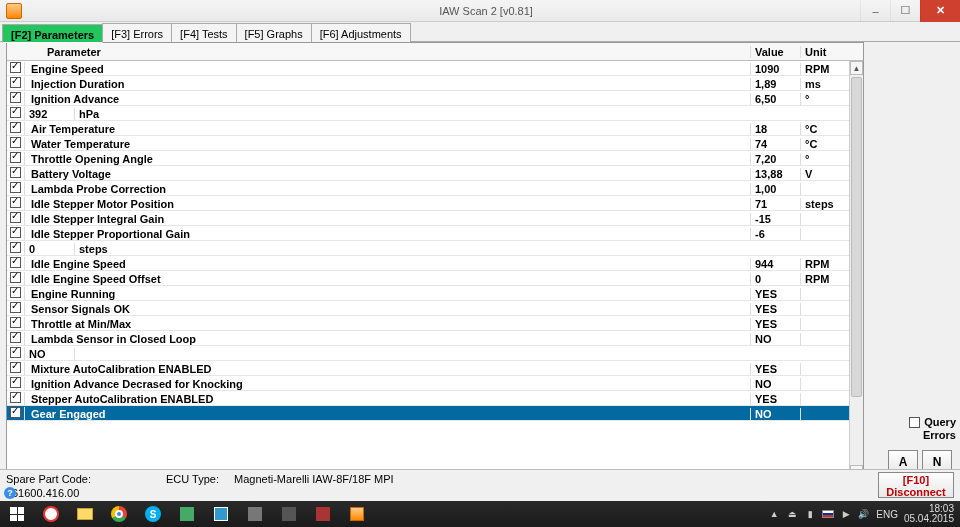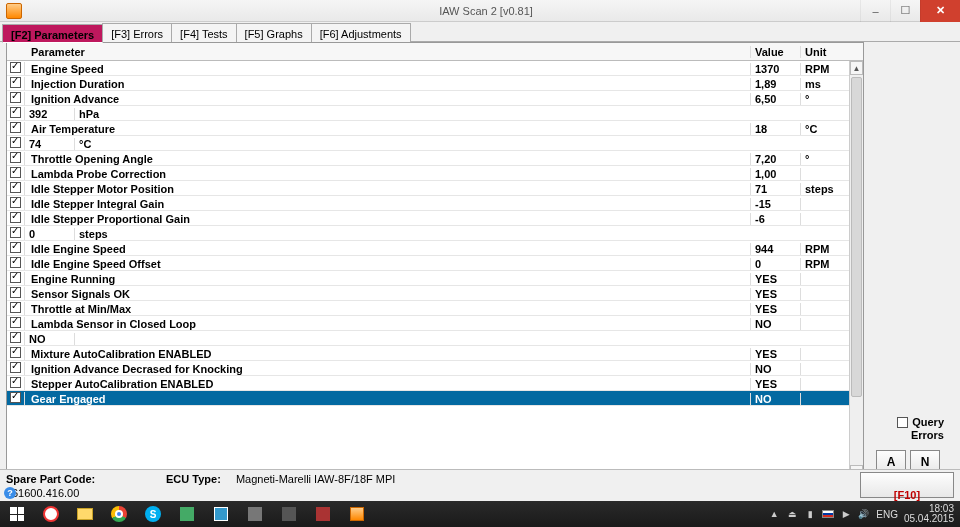--- a/index.html
+++ b/index.html
@@ -68,21 +68,21 @@
     border-bottom: none;
     margin-right: -1px;
     background: #f4f4f4;
     font-size: 11px;
     color: #000;
     line-height: 16px;
     position: relative;
     top: 1px;
   }
   .tab.active {
-    background: #be185d;
+    background: #22c55e;
     font-weight: bold;
     top: 2px;
     z-index: 2;
     border-bottom: 1px solid #fff;
   }
 
   
   .client {
     position: absolute;
     left: 0; right: 0;
@@ -114,21 +114,21 @@
     font-weight: bold;
     color: #000;
     background: #f7f7f7;
   }
   .col-check { width: 18px; text-align: center; flex-shrink: 0; border-right: 1px solid #ddd; }
   .col-param { flex: 1; padding-left: 6px; border-right: 1px solid #ddd; overflow: hidden; white-space: nowrap; }
   .col-value { width: 50px; padding-left: 4px; border-right: 1px solid #ddd; overflow: hidden; white-space: nowrap; font-weight: bold; }
   .col-unit  { width: 48px; padding-left: 4px; overflow: hidden; white-space: nowrap; font-weight: bold; }
   .col-scroll{ width: 14px; flex-shrink:0; background:#efefef; border-left:1px solid #ccc;}
   .thead .col-value, .thead .col-unit { font-weight: bold; }
-  .thead .col-param { font-weight: bold; }
+  .thead .col-param { font-weight: bold; margin-left: 16px; }
 
   .tbody {
     flex: 1;
     overflow: hidden;
     position: relative;
     display: flex;
   }
   .rows {
     flex: 1;
     overflow: hidden;
@@ -182,21 +182,21 @@
     position: absolute;
     left: 0; top: -3px;
     font-size: 10px;
     color: #000;
   }
   .trow.selected .chk { background:#fff; }
 
   
   .right-pane {
     position: absolute;
-    right: 16px;
+    right: 4px;
     top: 0;
     width: 84px;
     bottom: 0;
   }
   .query-box {
     position: absolute;
     bottom: 38px;
     right: 0;
     left: 0;
   }
@@ -227,35 +227,35 @@
     border-top: 1px solid #bbb;
     font-size: 11px;
     color: #000;
     padding: 2px 6px;
   }
   .status-grid {
     display: grid;
     grid-template-columns: 160px 240px auto;
     line-height: 14px;
   }
-  .status-label { font-weight: bold; }
+  .status-label { font-weight: normal; }
   .disconnect-btn {
     position:absolute;
     right:6px;
     top:2px;
-    width:94px;
+    width:76px;
     height:26px;
     border:1px solid #888;
     background:linear-gradient(#fdfdfd,#e8e8e8);
     color:#c00000;
     font-weight:bold;
     font-size:11px;
     text-align:center;
     line-height:12px;
-    padding-top:16px;
+    padding-top:1px;
   }
   .help-circle {
     width:12px;height:12px;border-radius:50%;
     background:#3a8de8;color:#fff;font-size:9px;font-weight:bold;
     display:flex;align-items:center;justify-content:center;
   }
 
   
   .taskbar {
     position: absolute;
@@ -320,21 +320,21 @@
       <div class="col-param">Parameter</div>
       <div class="col-value">Value</div>
       <div class="col-unit">Unit</div>
       <div class="col-scroll"></div>
     </div>
     <div class="tbody">
       <div class="rows" id="rows">
           <div class="trow">
             <div class="col-check"><span class="chk checked"></span></div>
             <div class="col-param">Engine Speed</div>
-            <div class="col-value">1370</div>
+            <div class="col-value">1090</div>
             <div class="col-unit">RPM</div>
           </div>
           <div class="trow">
             <div class="col-check"><span class="chk checked"></span></div>
             <div class="col-param">Injection Duration</div>
             <div class="col-value">1,89</div>
             <div class="col-unit">ms</div>
           </div>
           <div class="trow">
             <div class="col-check"><span class="chk checked"></span></div>
@@ -348,28 +348,35 @@
             <div class="col-unit">hPa</div>
           </div>
           <div class="trow">
             <div class="col-check"><span class="chk checked"></span></div>
             <div class="col-param">Air Temperature</div>
             <div class="col-value">18</div>
             <div class="col-unit">°C</div>
           </div>
           <div class="trow">
             <div class="col-check"><span class="chk checked"></span></div>
+            <div class="col-param">Water Temperature</div>
             <div class="col-value">74</div>
             <div class="col-unit">°C</div>
           </div>
           <div class="trow">
             <div class="col-check"><span class="chk checked"></span></div>
             <div class="col-param">Throttle Opening Angle</div>
             <div class="col-value">7,20</div>
             <div class="col-unit">°</div>
+          </div>
+          <div class="trow">
+            <div class="col-check"><span class="chk checked"></span></div>
+            <div class="col-param">Battery Voltage</div>
+            <div class="col-value">13,88</div>
+            <div class="col-unit">V</div>
           </div>
           <div class="trow">
             <div class="col-check"><span class="chk checked"></span></div>
             <div class="col-param">Lambda Probe Correction</div>
             <div class="col-value">1,00</div>
             <div class="col-unit"></div>
           </div>
           <div class="trow">
             <div class="col-check"><span class="chk checked"></span></div>
             <div class="col-param">Idle Stepper Motor Position</div>

